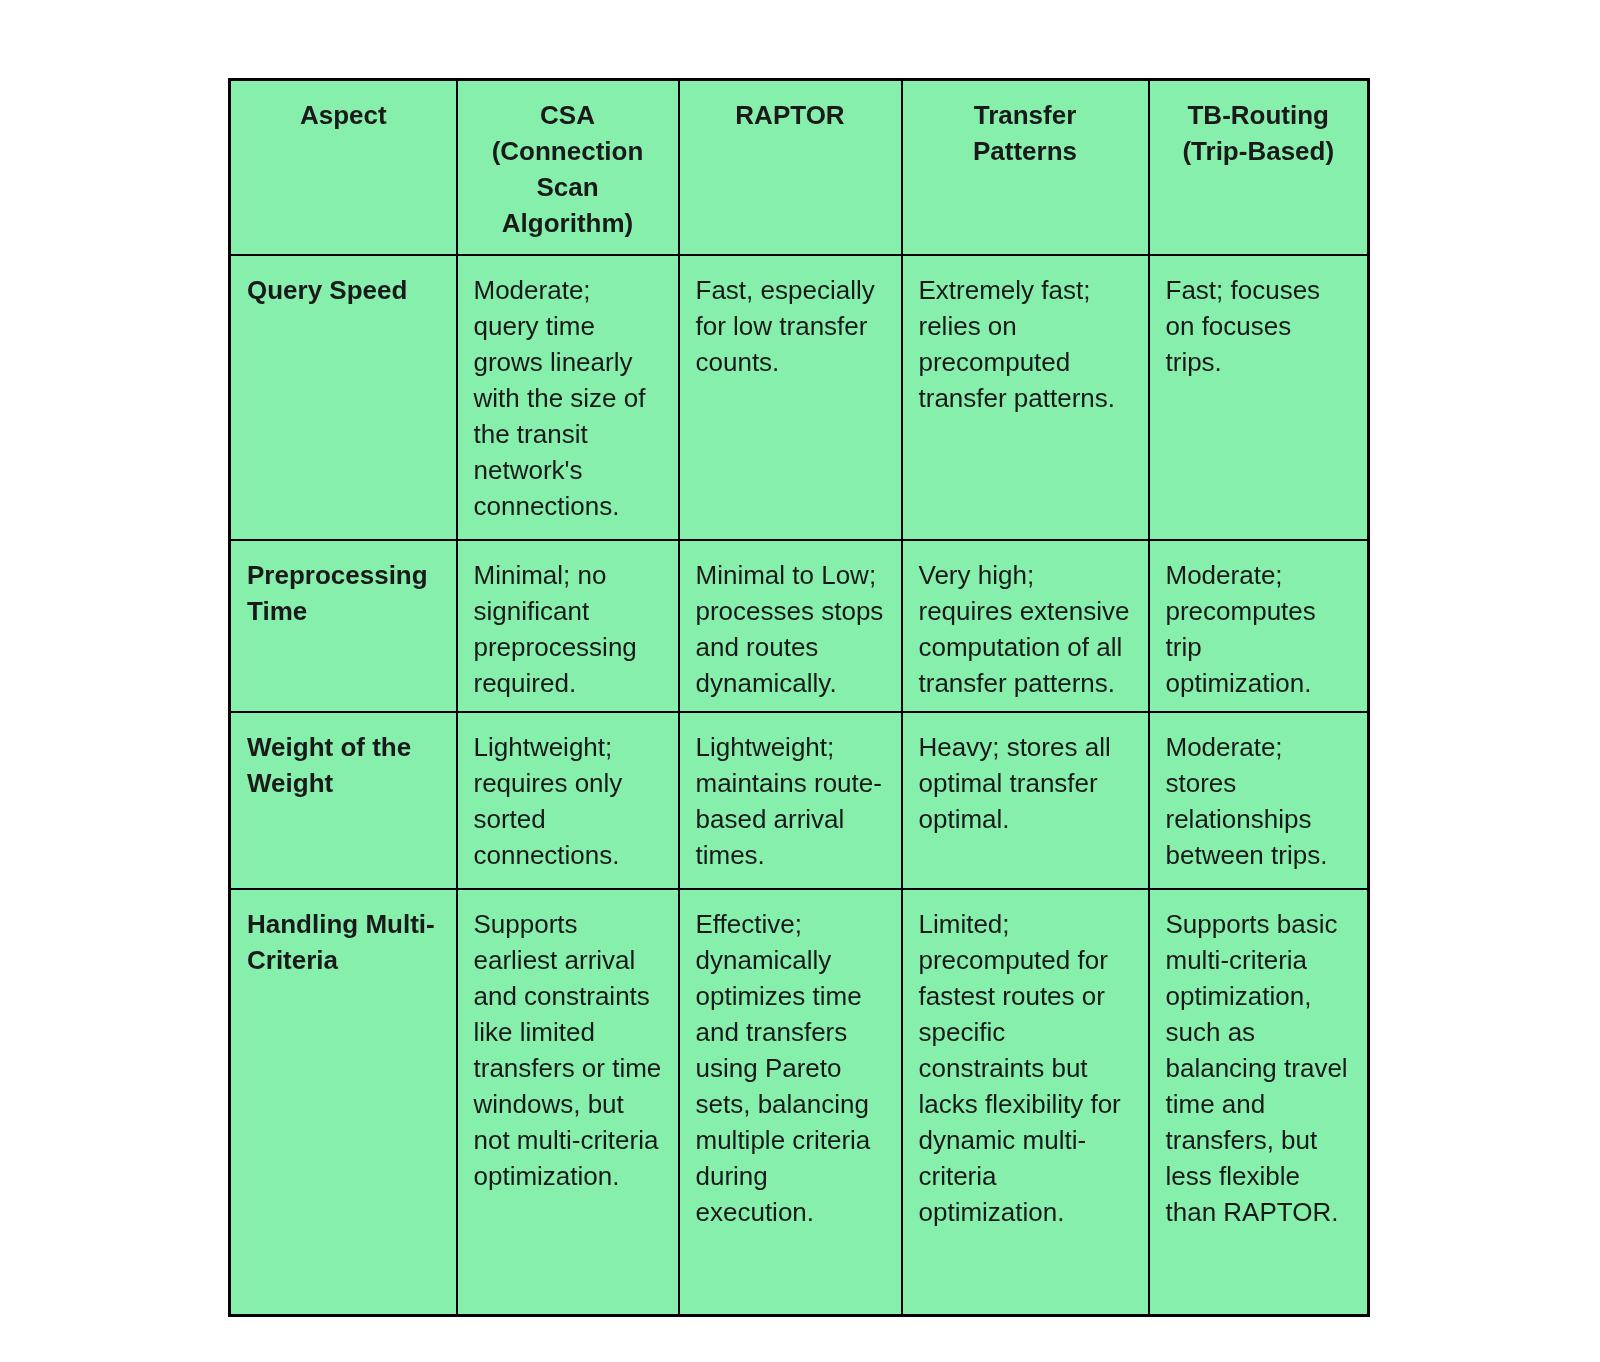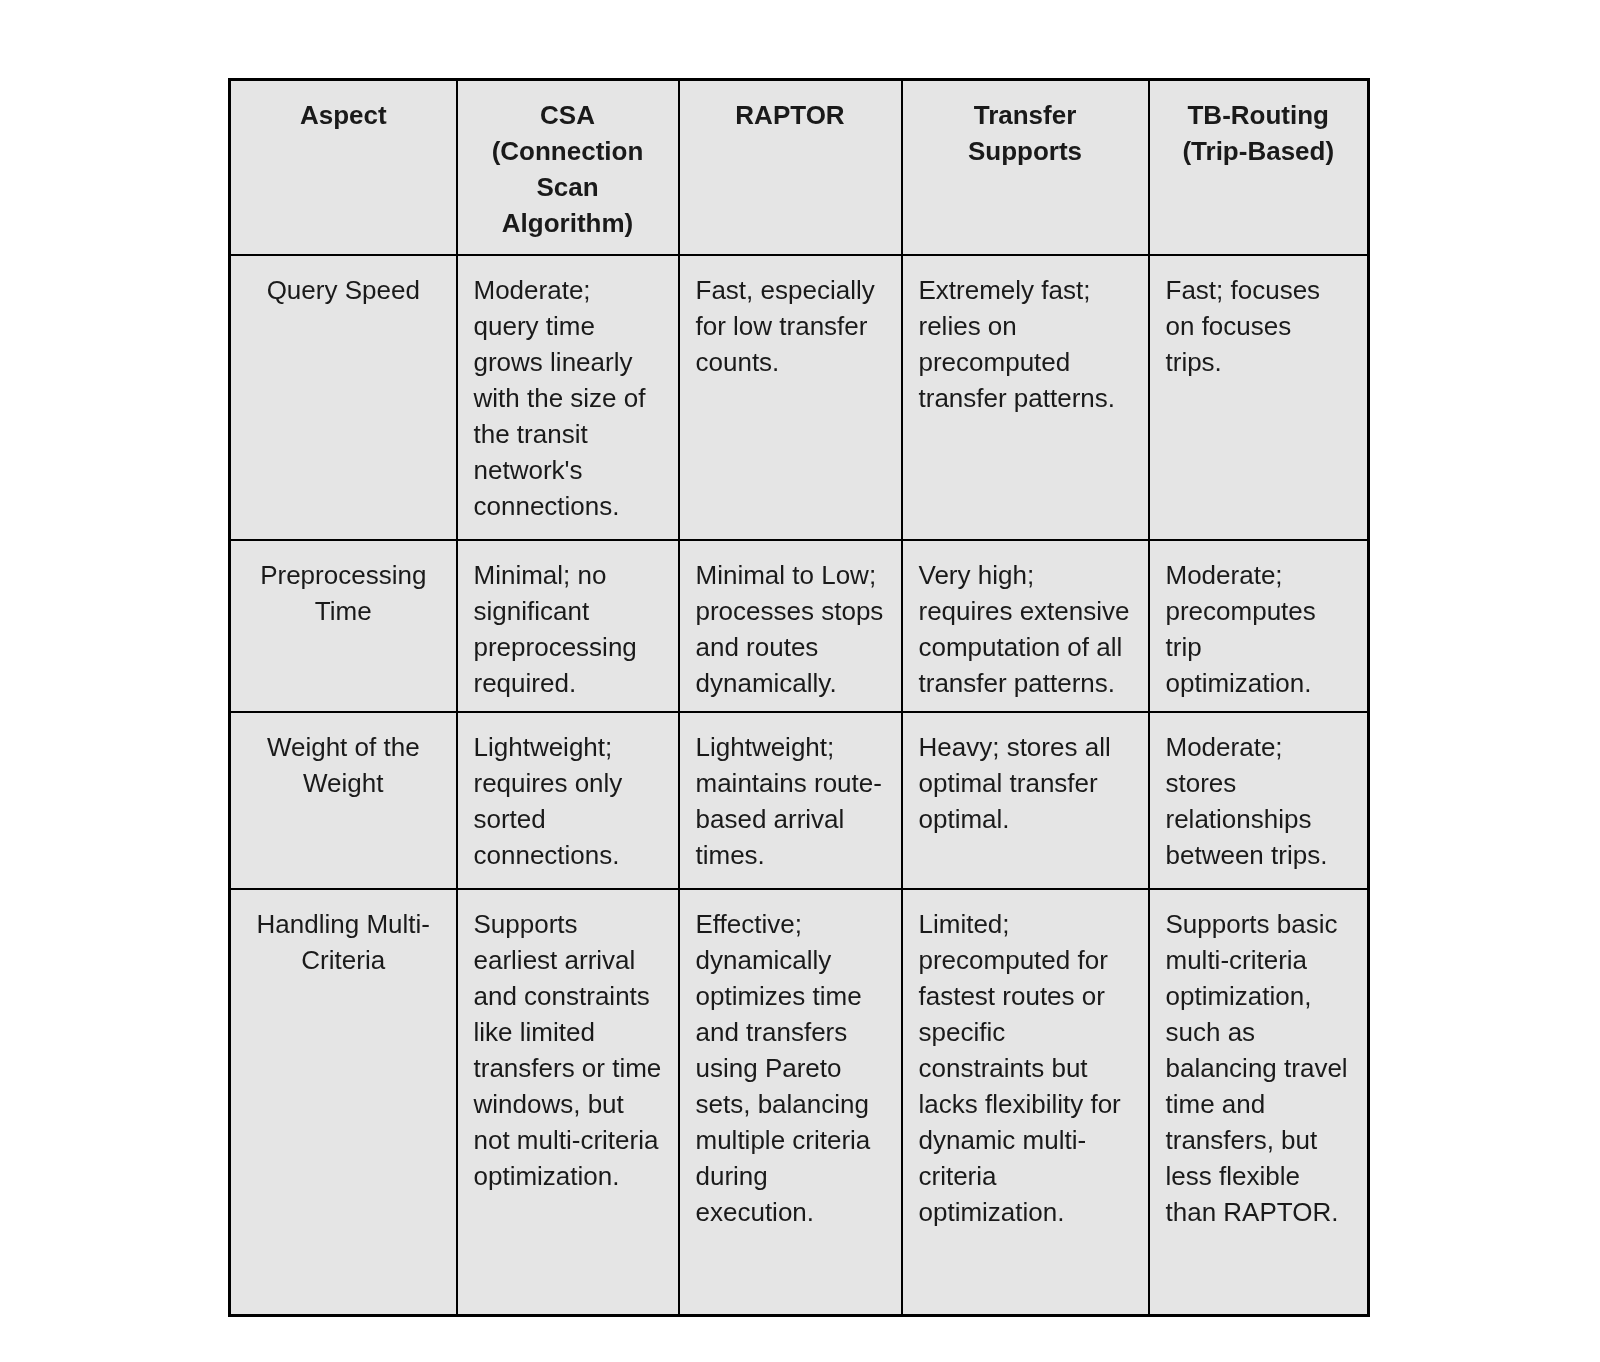--- a/index.html
+++ b/index.html
@@ -29,31 +29,30 @@
     color:var(--text-color);
   }
   table.cmp th,
   table.cmp td{
     border:2px solid var(--border-color);
     vertical-align:top;
     padding:16px 16px 10px 16px;
     font-size:26px;
     line-height:36px;
     text-align:left;
-    background:#e5e5e5;
+    background:#86efac;
     overflow:hidden;
   }
   table.cmp th{
     font-weight:bold;
     text-align:center;
     white-space:pre-line; 
   }
   table.cmp td.aspect{
-    font-weight:normal;
-    text-align:center;
+    font-weight:bold;
   }
   tr.r-head  td, tr.r-head  th{height:175px;}
   tr.r-speed td{height:285px;}
   tr.r-prep  td{height:160px;}
   tr.r-weight td{height:177px;}
   tr.r-multi td{height:427px;}
 </style>
 </head>
 <body>
 
@@ -68,21 +67,21 @@
     </colgroup>
     <thead>
       <tr class="r-head">
         <th>Aspect</th>
         <th>CSA
 (Connection
 Scan
 Algorithm)</th>
         <th>RAPTOR</th>
         <th>Transfer
-Supports</th>
+Patterns</th>
         <th>TB-Routing
 (Trip-Based)</th>
       </tr>
     </thead>
     <tbody>
       <tr class="r-speed">
         <td class="aspect">Query Speed</td>
         <td>Moderate; query time grows linearly with the size of the transit network's connections.</td>
         <td>Fast, especially for low transfer counts.</td>
         <td>Extremely fast; relies on precomputed transfer patterns.</td>

